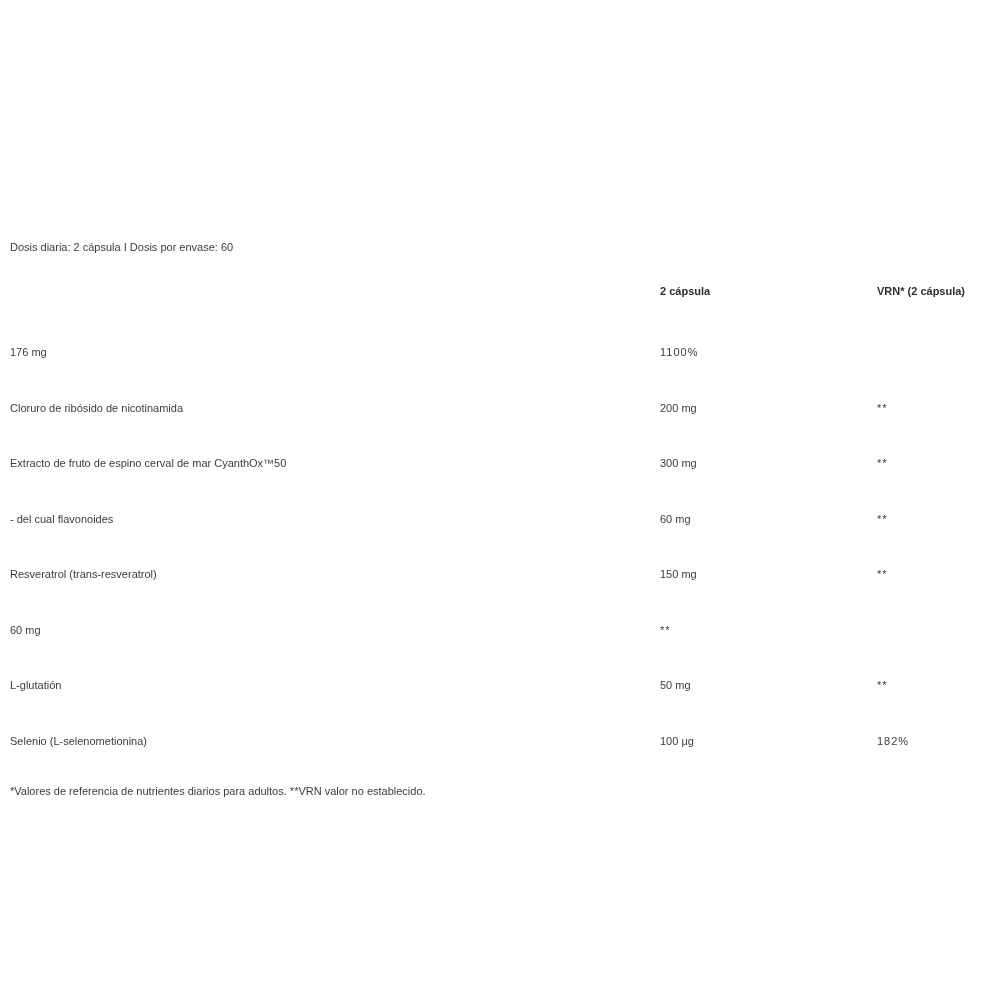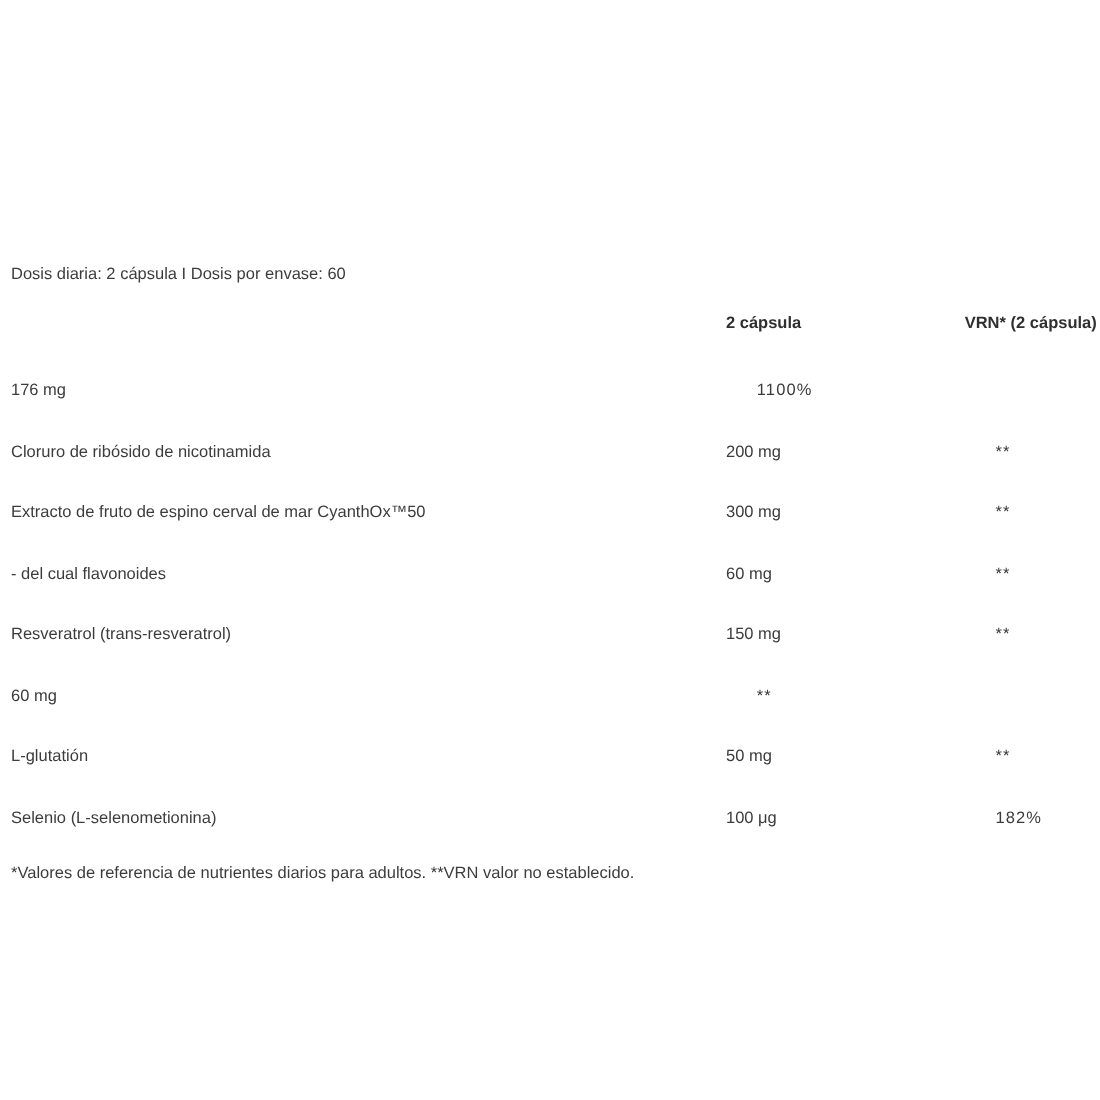--- a/index.html
+++ b/index.html
@@ -7,21 +7,21 @@
     padding: 0;
     background: #ffffff;
   }
   .sheet {
     position: relative;
     width: 1000px;
     height: 1000px;
     background: #ffffff;
     font-family: "Liberation Sans", sans-serif;
     color: #3c3c3c;
-    font-size: 15px;
+    font-size: 11px;
     overflow: hidden;
   }
   .dose-line {
     position: absolute;
     left: 10px;
     top: 241px;
   }
   .facts-table {
     position: absolute;
     left: 0;
@@ -41,21 +41,20 @@
     color: #2f2f2f;
   }
   .t-body-row {
     height: 55.5px;
   }
   .cell {
     white-space: nowrap;
   }
   .vrn-cell sup, .vrn-stars {
     letter-spacing: 1px;
-    margin-left: 28px;
   }
   .footnote {
     position: absolute;
     left: 10px;
     top: 785px;
   }
 </style>
 </head>
 <body>
 

